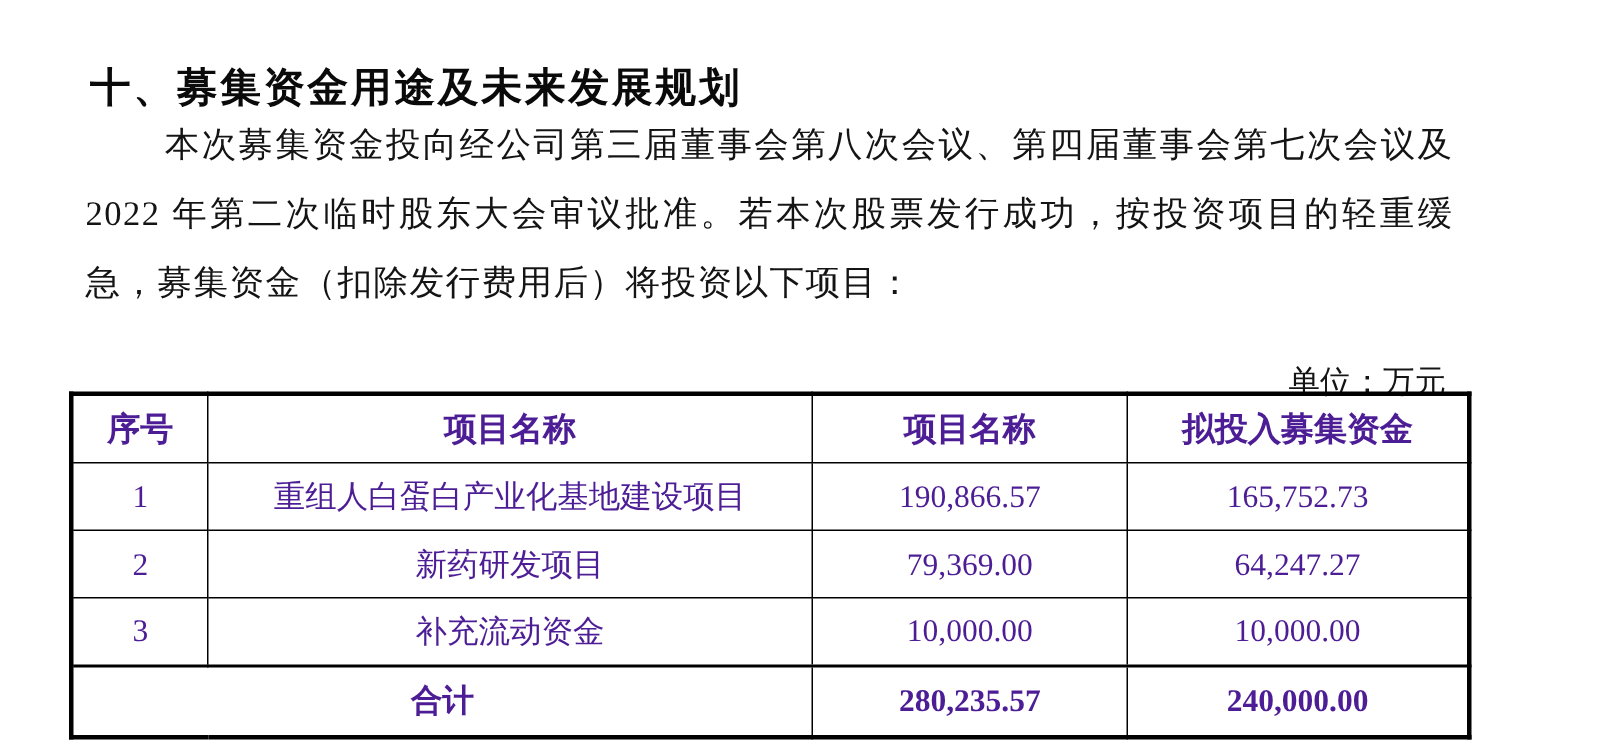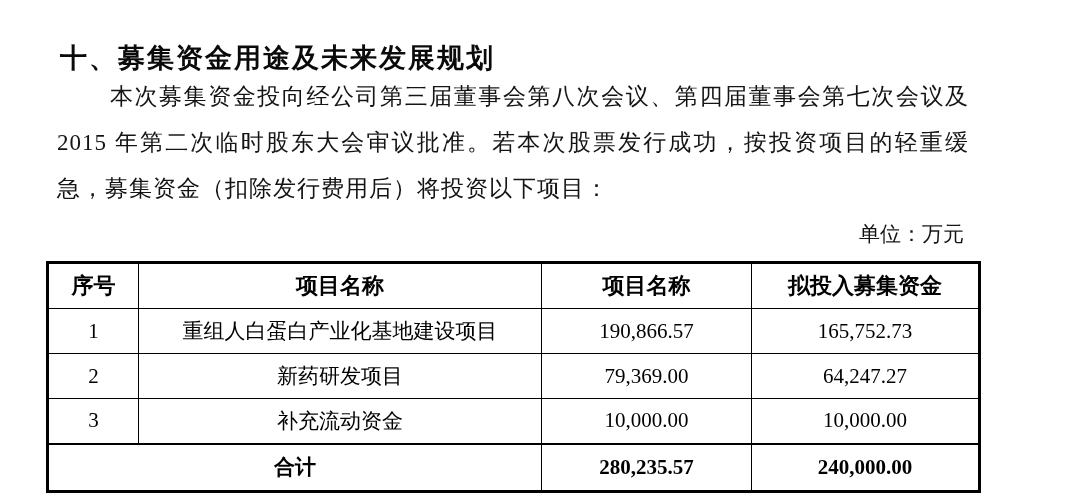--- a/index.html
+++ b/index.html
@@ -33,36 +33,36 @@
     font-size: 23px;
     line-height: 46px;
     text-align: justify;
     text-justify: inter-character;
     text-indent: 2.3em;
     letter-spacing: 1px;
     color: #141414;
   }
   .unit-note {
     position: absolute;
-    left: 46px; top: 220px;
+    left: 46px; top: 240px;
     width: 932px;
     padding-right: 14px;
     text-align: right;
     font-size: 21px;
     color: #141414;
   }
   table.fund-table {
     position: absolute;
     left: 46px; top: 261px;
     width: 932px;
     table-layout: fixed;
     border-collapse: collapse;
     border: 3px solid #000000;
     font-size: 21px;
-    color: #000000;
+    color: #4c1d95;
   }
   .fund-table col.c-no   { width: 91px; }
   .fund-table col.c-name { width: 403px; }
   .fund-table col.c-tot  { width: 210px; }
   .fund-table col.c-rai  { width: 228px; }
   .fund-table th, .fund-table td {
     border: 1.5px solid #000000;
     padding: 0 12px;
     overflow: hidden;
     white-space: nowrap;
@@ -81,21 +81,21 @@
   .bold { font-weight: bold; }
   .fund-table tr.total-row td { border-top-width: 2px; }
 </style>
 </head>
 <body>
 
 <div class="page">
 
   <h1 class="section-title">十、募集资金用途及未来发展规划</h1>
 
-  <p class="intro-paragraph">本次募集资金投向经公司第三届董事会第八次会议、第四届董事会第七次会议及 2015 年第二次临时股东大会审议批准。若本次股票发行成功，按投资项目的轻重缓急，募集资金（扣除发行费用后）将投资以下项目：</p>
+  <p class="intro-paragraph">本次募集资金投向经公司第三届董事会第八次会议、第四届董事会第七次会议及 2022 年第二次临时股东大会审议批准。若本次股票发行成功，按投资项目的轻重缓急，募集资金（扣除发行费用后）将投资以下项目：</p>
 
   <div class="unit-note">单位：万元</div>
 
   <table class="fund-table">
     <colgroup>
       <col class="c-no">
         <col class="c-name">
         <col class="c-tot">
         <col class="c-rai">
     </colgroup>

